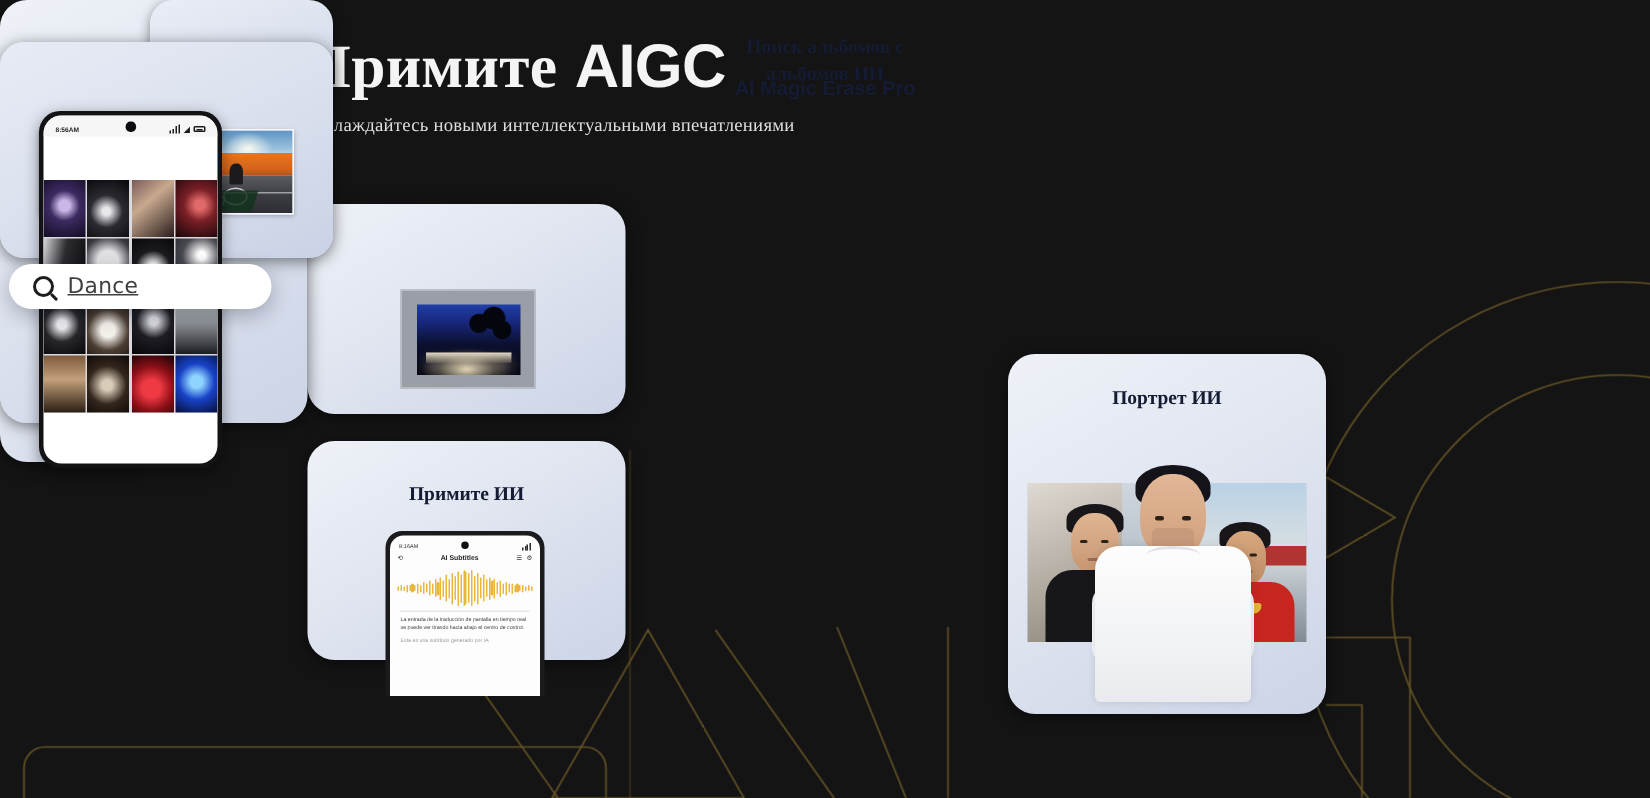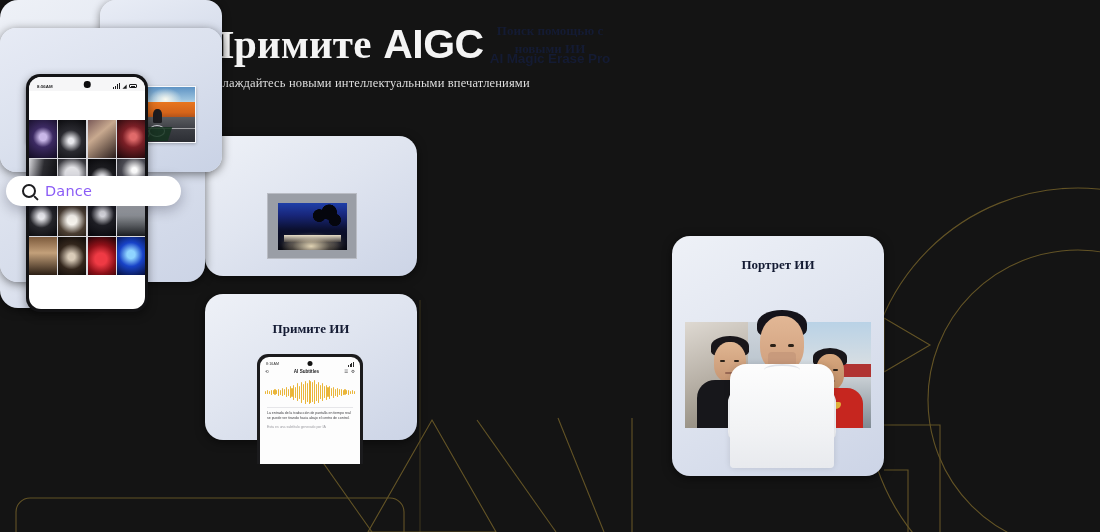--- a/index.html
+++ b/index.html
@@ -199,22 +199,23 @@
   .search-pill .mag {
     width: 14px; height: 14px; border: 2px solid #1d1d20; border-radius: 50%;
     position: relative; flex: 0 0 auto;
   }
   .search-pill .mag::after {
     content: ""; position: absolute; right: -4.5px; bottom: -3px;
     width: 6px; height: 2px; background: #1d1d20; border-radius: 1px;
     transform: rotate(45deg);
   }
   .search-pill .q {
-    font-size: 14.5px; color: #8b5cf6; letter-spacing: .2px;
+    font-size: 14.5px; color: #404040; letter-spacing: .2px;
     font-family: "DejaVu Sans", sans-serif;
+    text-decoration: underline;
   }
 
   
   #card-erase {
     left: 665px; top: 42px; width: 222px; height: 172px;
     background: none; box-shadow: none; border-radius: 0;
   }
   #card-erase .tab-top {
     position: absolute; left: 100px; top: 0; width: 122px; height: 60px;
     background: linear-gradient(160deg, #e9edf6 0%, #dbe1ee 60%, #ccd4e6 100%);
@@ -443,22 +444,22 @@
 
       </div>
     </div>
   </div>
 
   <div id="card-search">
     <div class="shape-b"></div>
     <div class="shape-a"></div>
 
     <div class="card-title">
-      <span>Поиск помощью с</span><br>
-      <span>новыми ИИ</span>
+      <span>Поиск альбомов с</span><br>
+      <span>альбомов ИИ</span>
     </div>
 
     <div class="phone-search">
       <div class="phone-search-screen">
 
         <div class="pss-status">
           <span>8:56AM</span>
           <div class="pss-cam"></div>
           <div style="display:flex;align-items:center;gap:2.5px">
             <div class="bars">

